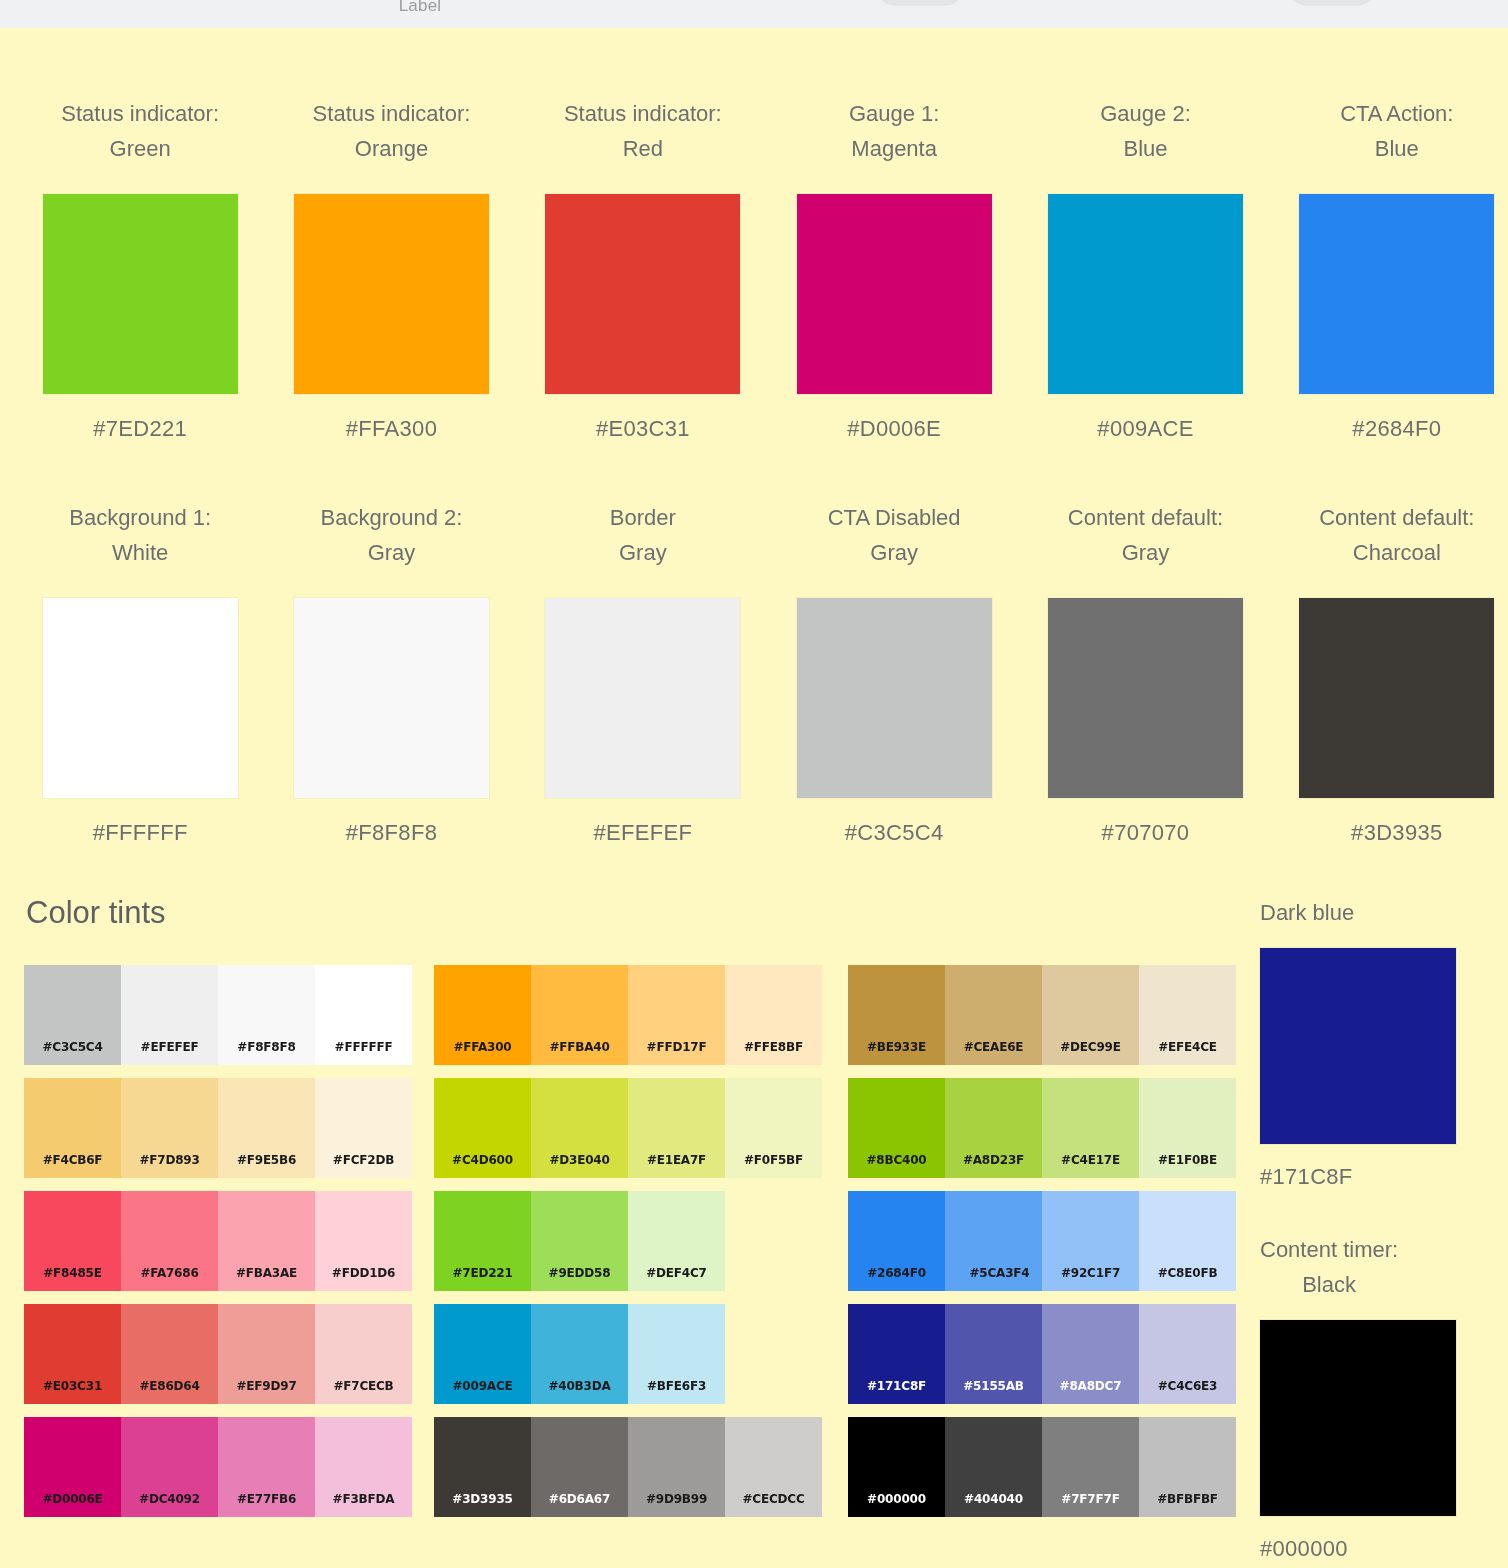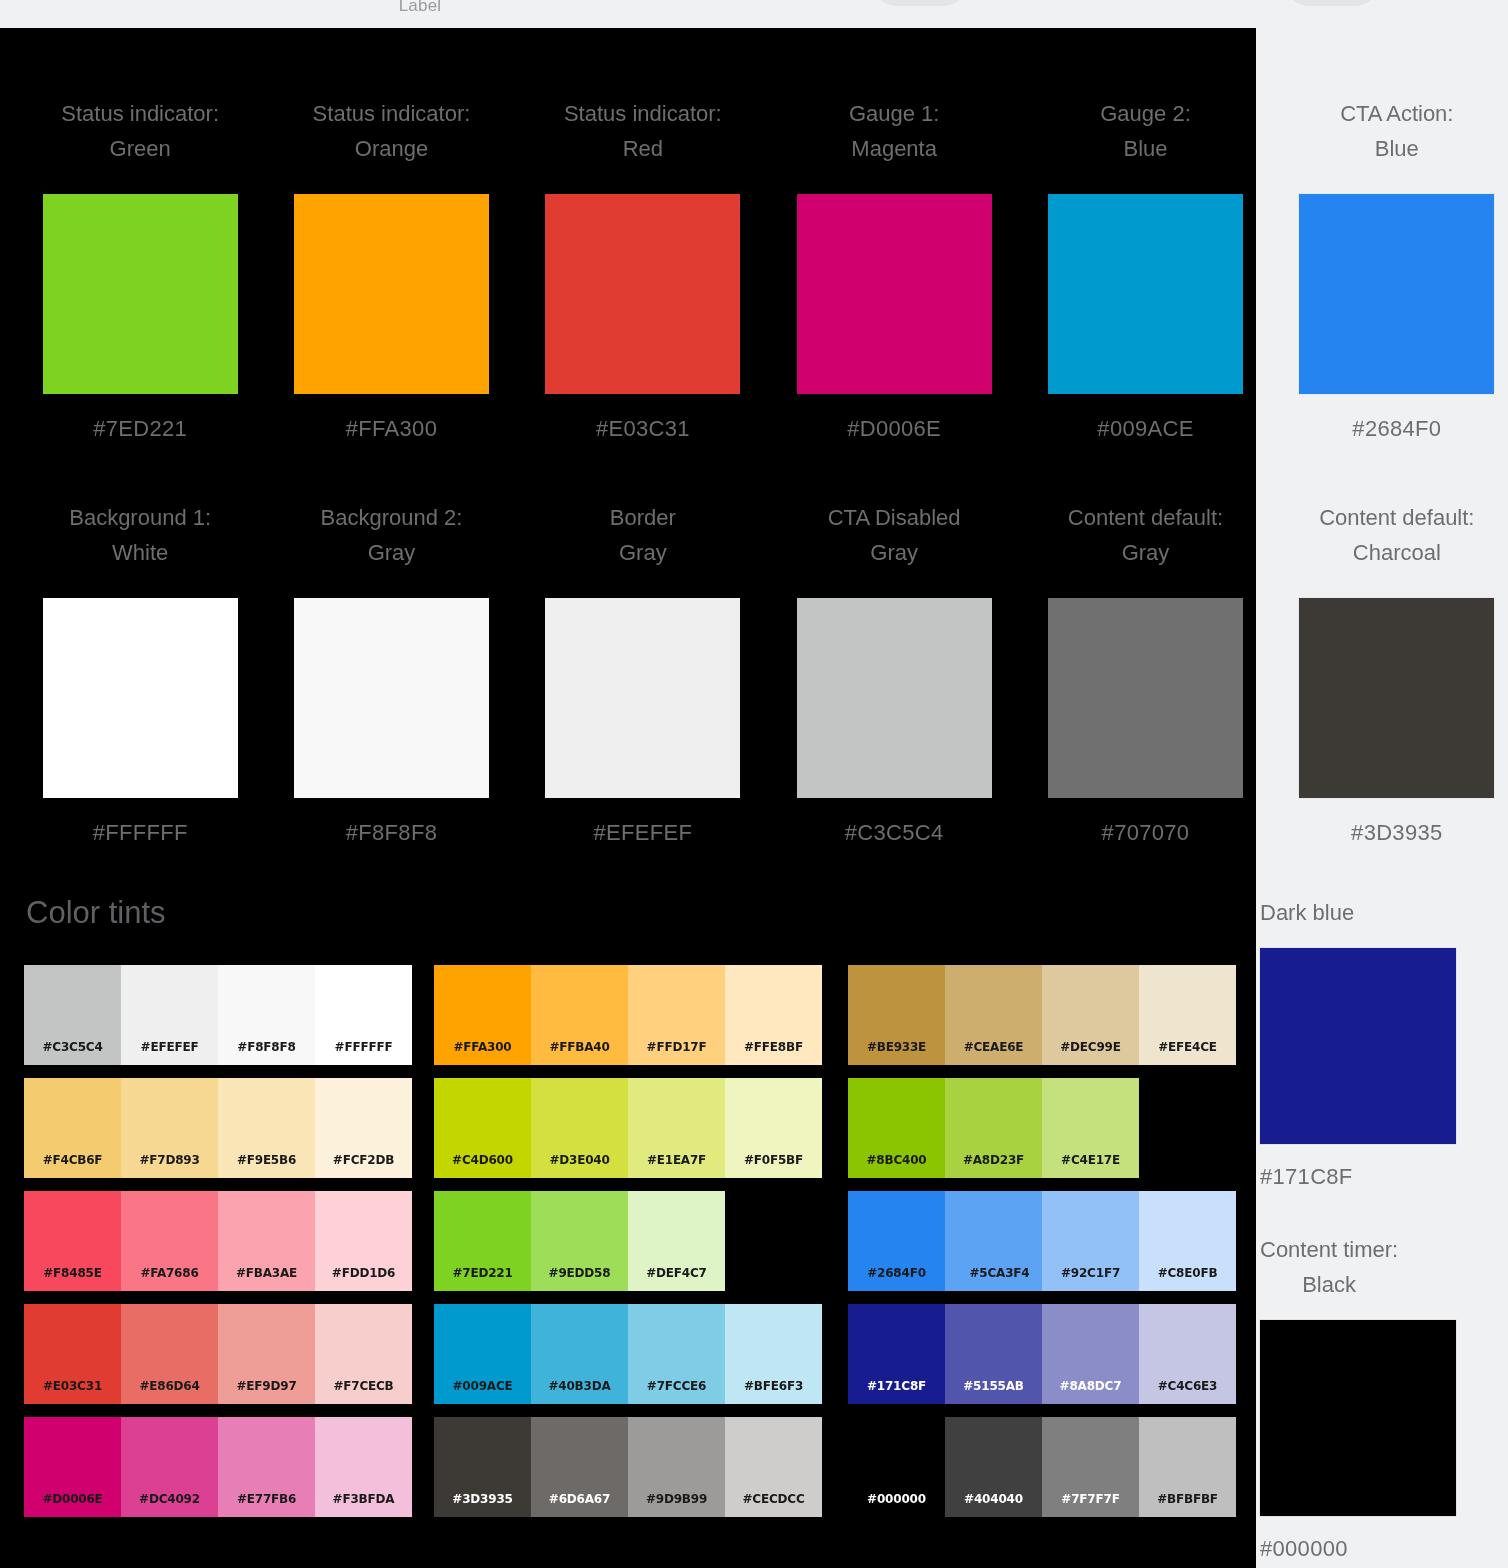--- a/index.html
+++ b/index.html
@@ -7,23 +7,23 @@
   html, body {
     width: 1508px;
     height: 1568px;
     background: #F0F1F2;
     font-family: "Liberation Sans", sans-serif;
     overflow: hidden;
   }
 
   #page {
     position: relative;
-    width: 1256px;
+    width: 1508px;
     height: 1568px;
-    background: #000000;
+    background: #fef9c3;
   }
 
   
   .top-strip {
     position: absolute;
     top: 0; left: 0;
     width: 1508px;
     height: 28px;
     background: #F0F1F2;
   }
@@ -367,23 +367,20 @@
             <span style="color: rgb(26, 26, 26);">#DEF4C7</span>
           </div>
         </div>
         <div class="tint-row">
           <div class="tint-cell" style="background: rgb(0, 154, 206);">
             <span style="color: rgb(26, 26, 26);">#009ACE</span>
           </div>
           <div class="tint-cell" style="background: rgb(64, 179, 218);">
             <span style="color: rgb(26, 26, 26);">#40B3DA</span>
           </div>
-          <div class="tint-cell" style="background: rgb(127, 204, 230);">
-            <span style="color: rgb(26, 26, 26);">#7FCCE6</span>
-          </div>
           <div class="tint-cell" style="background: rgb(191, 230, 243);">
             <span style="color: rgb(26, 26, 26);">#BFE6F3</span>
           </div>
         </div>
         <div class="tint-row">
           <div class="tint-cell" style="background: rgb(61, 57, 53);">
             <span style="color: rgb(255, 255, 255);">#3D3935</span>
           </div>
           <div class="tint-cell" style="background: rgb(109, 106, 103);">
             <span style="color: rgb(255, 255, 255);">#6D6A67</span>
@@ -413,20 +410,23 @@
         </div>
         <div class="tint-row">
           <div class="tint-cell" style="background: rgb(139, 196, 0);">
             <span style="color: rgb(26, 26, 26);">#8BC400</span>
           </div>
           <div class="tint-cell" style="background: rgb(168, 210, 63);">
             <span style="color: rgb(26, 26, 26);">#A8D23F</span>
           </div>
           <div class="tint-cell" style="background: rgb(196, 225, 126);">
             <span style="color: rgb(26, 26, 26);">#C4E17E</span>
+          </div>
+          <div class="tint-cell" style="background: rgb(225, 240, 190);">
+            <span style="color: rgb(26, 26, 26);">#E1F0BE</span>
           </div>
         </div>
         <div class="tint-row">
           <div class="tint-cell" style="background: rgb(38, 132, 240);">
             <span style="color: rgb(26, 26, 26);">#2684F0</span>
           </div>
           <div class="tint-cell" style="background: rgb(92, 163, 244);">
             <span style="color: rgb(26, 26, 26); margin-left: 12px;">#5CA3F4</span>
           </div>
           <div class="tint-cell" style="background: rgb(146, 193, 247);">

